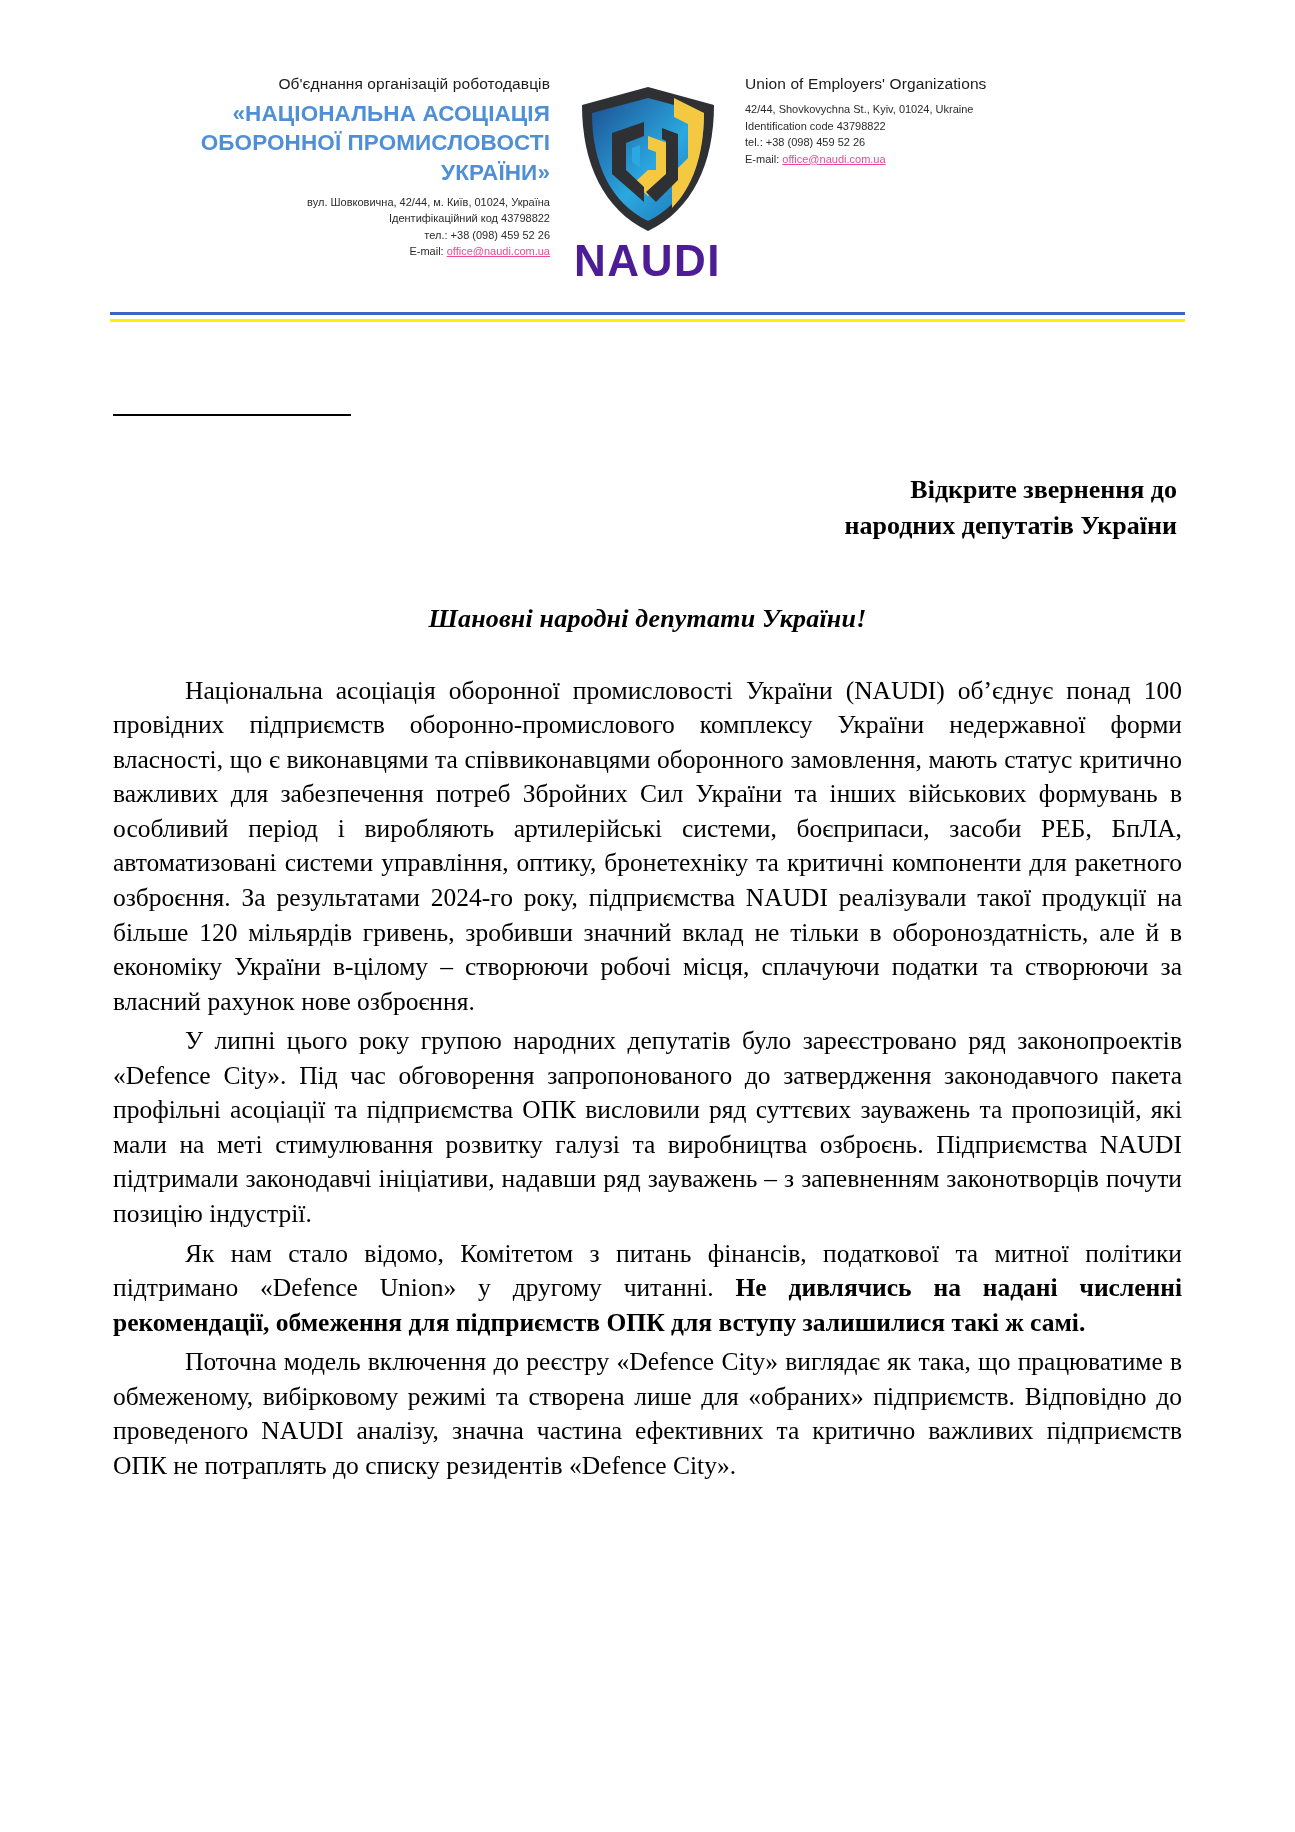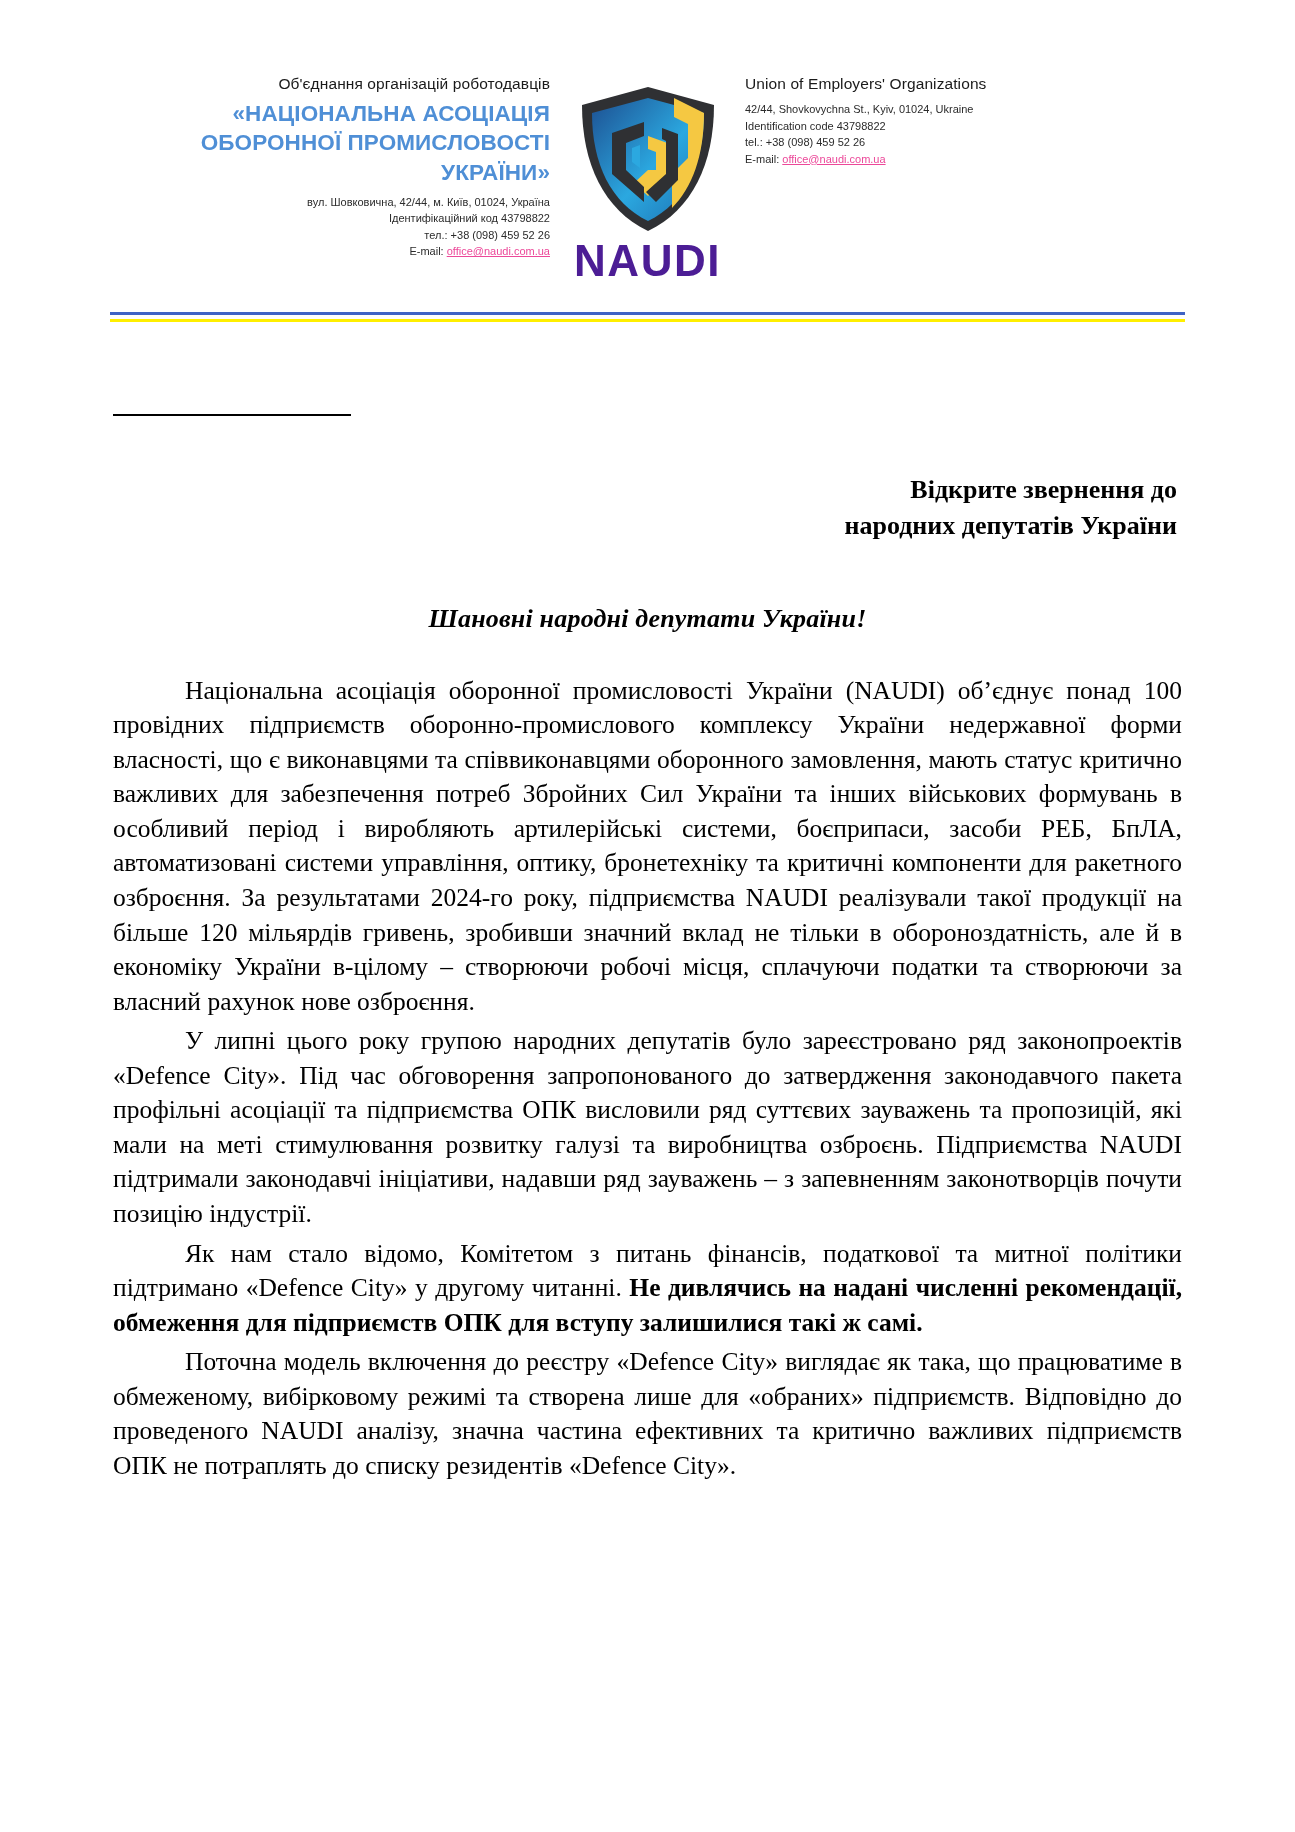--- a/index.html
+++ b/index.html
@@ -253,17 +253,17 @@
   <div class="addressee">
     <div>Відкрите звернення до</div>
     <div>народних депутатів України</div>
   </div>
 
   <div class="salutation">Шановні народні депутати України!</div>
 
   <div class="body-text">
     <p><span>Національна асоціація оборонної промисловості України (NAUDI) об’єднує понад 100 провідних підприємств оборонно-промислового комплексу України недержавної форми власності, що є виконавцями та співвиконавцями оборонного замовлення, мають статус критично важливих для забезпечення потреб Збройних Сил України та інших військових формувань в особливий період і виробляють артилерійські системи, боєприпаси, засоби РЕБ, БпЛА, автоматизовані системи управління, оптику, бронетехніку та критичні компоненти для ракетного озброєння. За результатами 2024-го року, підприємства NAUDI реалізували такої продукції на більше 120 мільярдів гривень, зробивши значний вклад не тільки в обороноздатність, але й в економіку України в-цілому – створюючи робочі місця, сплачуючи податки та створюючи за власний рахунок нове озброєння.</span></p>
     <p><span>У липні цього року групою народних депутатів було зареєстровано ряд законопроектів «Defence City». Під час обговорення запропонованого до затвердження законодавчого пакета профільні асоціації та підприємства ОПК висловили ряд суттєвих зауважень та пропозицій, які мали на меті стимулювання розвитку галузі та виробництва озброєнь. Підприємства NAUDI підтримали законодавчі ініціативи, надавши ряд зауважень – з запевненням законотворців почути позицію індустрії.</span></p>
-    <p><span>Як нам стало відомо, Комітетом з питань фінансів, податкової та митної політики підтримано «Defence City» у другому читанні. </span><span class="bold">Не дивлячись на надані численні рекомендації, обмеження для підприємств ОПК для вступу залишилися такі ж самі.</span></p>
+    <p><span>Як нам стало відомо, Комітетом з питань фінансів, податкової та митної політики підтримано «Defence Union» у другому читанні. </span><span class="bold">Не дивлячись на надані численні рекомендації, обмеження для підприємств ОПК для вступу залишилися такі ж самі.</span></p>
     <p><span>Поточна модель включення до реєстру «Defence City» виглядає як така, що працюватиме в обмеженому, вибірковому режимі та створена лише для «обраних» підприємств. Відповідно до проведеного NAUDI аналізу, значна частина ефективних та критично важливих підприємств ОПК не потраплять до списку резидентів «Defence City».</span></p>
   </div>
 
 </div>
 
 </body></html>

